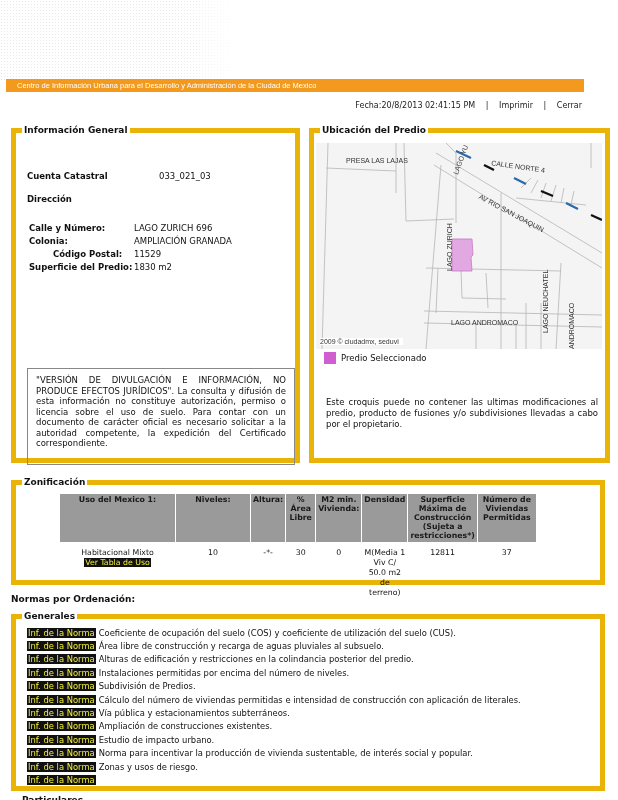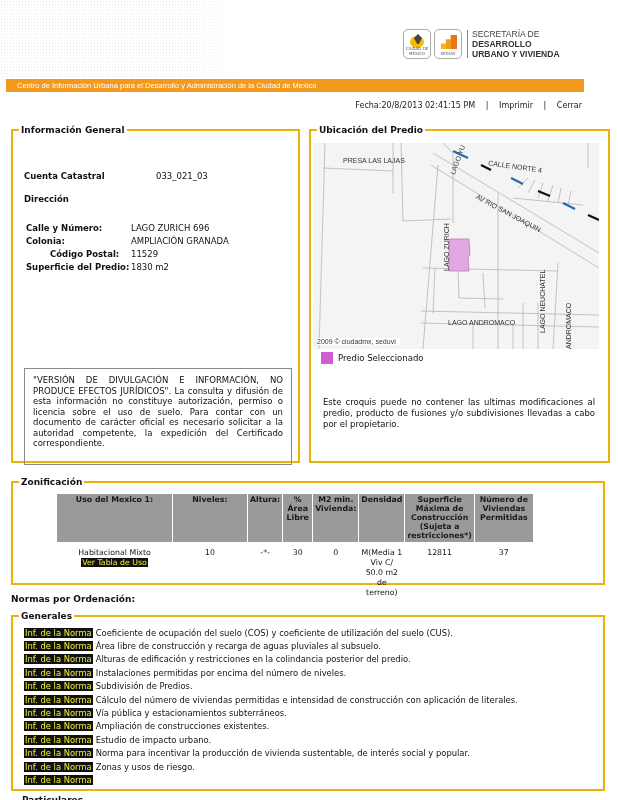--- a/index.html
+++ b/index.html
@@ -16,21 +16,21 @@
     .badge-cdmx::after { content: ""; position: absolute; left: 10px; top: 4px; width: 8px; height: 10px; background: #444; clip-path: polygon(50% 0, 100% 40%, 60% 100%, 40% 100%, 0 40%); }
     .badge-seduvi::before { content: ""; position: absolute; left: 6px; top: 5px; width: 16px; height: 14px; background: linear-gradient(to right, #f5b90a 0 30%, #f39a1e 30% 60%, #e8761c 60%); clip-path: polygon(0 60%, 30% 60%, 30% 30%, 60% 30%, 60% 0, 100% 0, 100% 100%, 0 100%); }
     .badge-label { position: absolute; bottom: 2px; left: 0; width: 100%; text-align: center; font-size: 4px; color: #555; }
     .gov-sep { width: 1px; height: 28px; background: #888; margin: 0 4px 0 2px; }
     .gov-text { font-family: "Liberation Sans", sans-serif; font-size: 8.5px; line-height: 10px; color: #444; }
     .gov-text .bold { font-weight: bold; color: #333; }
     .orange-bar { position: absolute; left: 6px; top: 79px; width: 578px; height: 13px; background: #f39a1e; color: #fff; font-family: "Liberation Sans", sans-serif; font-size: 7.5px; line-height: 13px; padding-left: 11px; }
     .top-links { position: absolute; right: 32px; top: 101px; font-size: 8px; color: #222; }
     .top-links span { margin: 0 4px; }
     .top-links .link { cursor: pointer; }
-    fieldset { position: absolute; border: 2px solid #eab308; padding: 0; }
+    fieldset { position: absolute; border: 5px solid #eab308; padding: 0; }
     legend { font-weight: bold; font-size: 9px; padding: 0 2px; margin-left: 6px; color: #111; }
     .fs-info { left: 11px; top: 125px; width: 289px; height: 338px; }
     .fs-map { left: 309px; top: 125px; width: 301px; height: 338px; }
     .fs-zon { left: 11px; top: 477px; width: 594px; height: 108px; }
     .fs-gen { left: 11px; top: 611px; width: 594px; height: 180px; }
     .info-row { position: absolute; font-size: 8.5px; }
     .lbl { font-weight: bold; }
     .disclaimer { position: absolute; left: 11px; top: 233px; width: 268px; height: 97px; border: 1px solid #888; padding: 6px 8px; font-size: 8.5px; line-height: 10.5px; text-align: justify; }
     .map { position: absolute; left: 2px; top: 8px; width: 286px; height: 206px; background: #f4f4f4; overflow: hidden; }
     .map-label { position: absolute; font-family: "Liberation Sans", sans-serif; font-size: 7px; color: #333; white-space: nowrap; }
@@ -46,34 +46,20 @@
     .norm-list { position: absolute; left: 11px; top: 5px; }
     .norm-item { height: 13.4px; display: flex; align-items: center; font-size: 8.4px; white-space: nowrap; }
     .norm-item .hl { margin-right: 3px; font-size: 8.4px; }
     .cut-title { position: absolute; left: 22px; top: 795px; font-weight: bold; font-size: 9px; }
   </style>
 </head>
 <body>
 
 <div class="header">
   <div class="header-fade"></div>
-  <div class="gov-logos">
-    <div class="gov-badge badge-cdmx">
-      <span class="badge-label">CIUDAD DE MÉXICO</span>
-    </div>
-    <div class="gov-badge badge-seduvi">
-      <span class="badge-label">SEDUVI</span>
-    </div>
-    <div class="gov-sep"></div>
-    <div class="gov-text">
-      <div>SECRETARÍA DE</div>
-      <div class="bold">DESARROLLO</div>
-      <div class="bold">URBANO Y VIVIENDA</div>
-    </div>
-  </div>
 </div>
 <div class="orange-bar">Centro de Información Urbana para el Desarrollo y Administración de la Ciudad de Mexico</div>
 
 <div class="top-links">
   <span>Fecha:20/8/2013 02:41:15 PM</span>
   <span>|</span>
   <span class="link">Imprimir</span>
   <span>|</span>
   <span class="link">Cerrar</span>
 </div>

